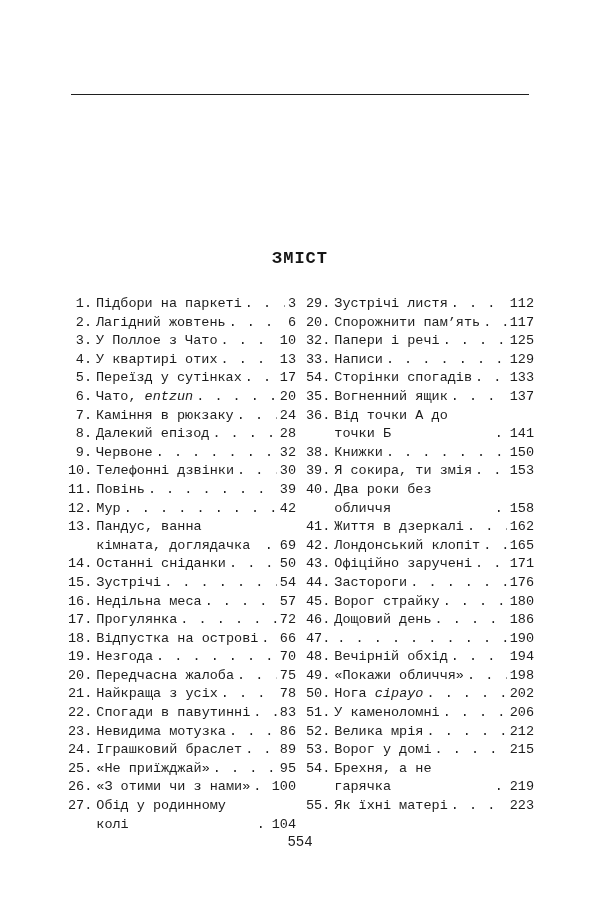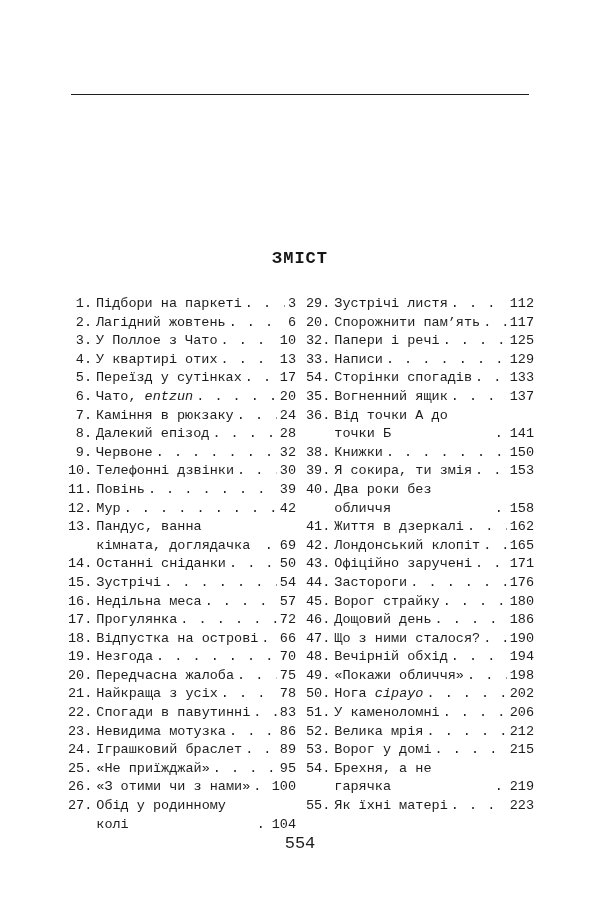--- a/index.html
+++ b/index.html
@@ -87,21 +87,21 @@
   .pagenum {
     flex: 0 0 auto;
     white-space: nowrap;
   }
   .folio {
     position: absolute;
     top: 834px;
     left: 0;
     width: 100%;
     text-align: center;
-    font-size: 17px;
+    font-size: 14px;
     color: #1c1c1c;
   }
 </style>
 </head>
 <body>
 
 <div class="page">
   <div class="top-rule"></div>
   <div class="contents-title">ЗМІСТ</div>
   <div class="toc">
@@ -361,21 +361,20 @@
           <span class="pagenum">180</span>
         </div>
         <div class="entry">
           <span class="num">46.</span>
           <span class="title"><span>Дощовий день</span></span>
           <span class="leader"></span>
           <span class="pagenum">186</span>
         </div>
         <div class="entry">
           <span class="num">47.</span>
-          <span class="title"><span>Що з ними сталося?</span></span>
           <span class="leader"></span>
           <span class="pagenum">190</span>
         </div>
         <div class="entry">
           <span class="num">48.</span>
           <span class="title"><span>Вечірній обхід</span></span>
           <span class="leader"></span>
           <span class="pagenum">194</span>
         </div>
         <div class="entry">

